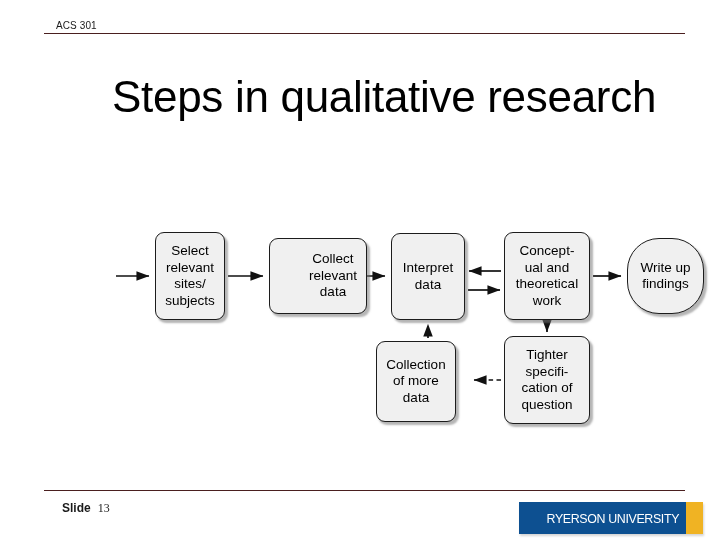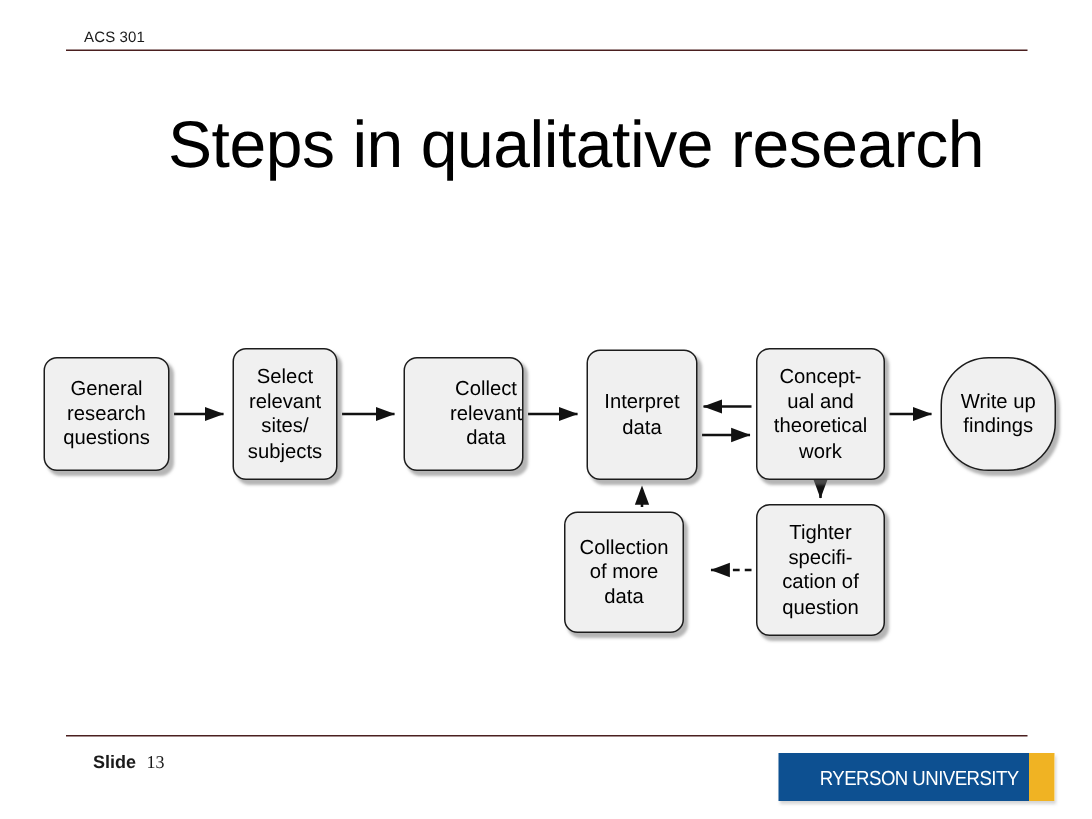--- a/index.html
+++ b/index.html
@@ -188,30 +188,27 @@
 
     <g>
       <line x1="501" y1="380" x2="474" y2="380" stroke="#111111" stroke-width="1.7" stroke-dasharray="4.5,3.4" marker-end="url(#ah)"></line>
     </g>
 
     <g>
       <line x1="428" y1="338" x2="428" y2="324" stroke="#111111" stroke-width="1.7" stroke-dasharray="4,3" marker-end="url(#ah)"></line>
     </g>
   </svg>
 
-  <div class="flow-box" style="left:29px;  top:238px; width:84px; height:76px;">General
-research
-questions</div>
 
   <div class="flow-box" style="left:155px; top:232px; width:70px; height:88px;">Select
 relevant
 sites/
 subjects</div>
 
-  <div class="flow-box" style="left:269px; top:238px; width:80px; height:76px;padding-left:33px;">Collect
+  <div class="flow-box" style="left:269px; top:238px; width:98px; height:76px;padding-left:33px;">Collect
 relevant
 data</div>
 
   <div class="flow-box" style="left:391px; top:233px; width:74px; height:87px;">Interpret
 data</div>
 
   <div class="flow-box" style="left:504px; top:232px; width:86px; height:88px;">Concept-
 ual and
 theoretical
 work</div>

